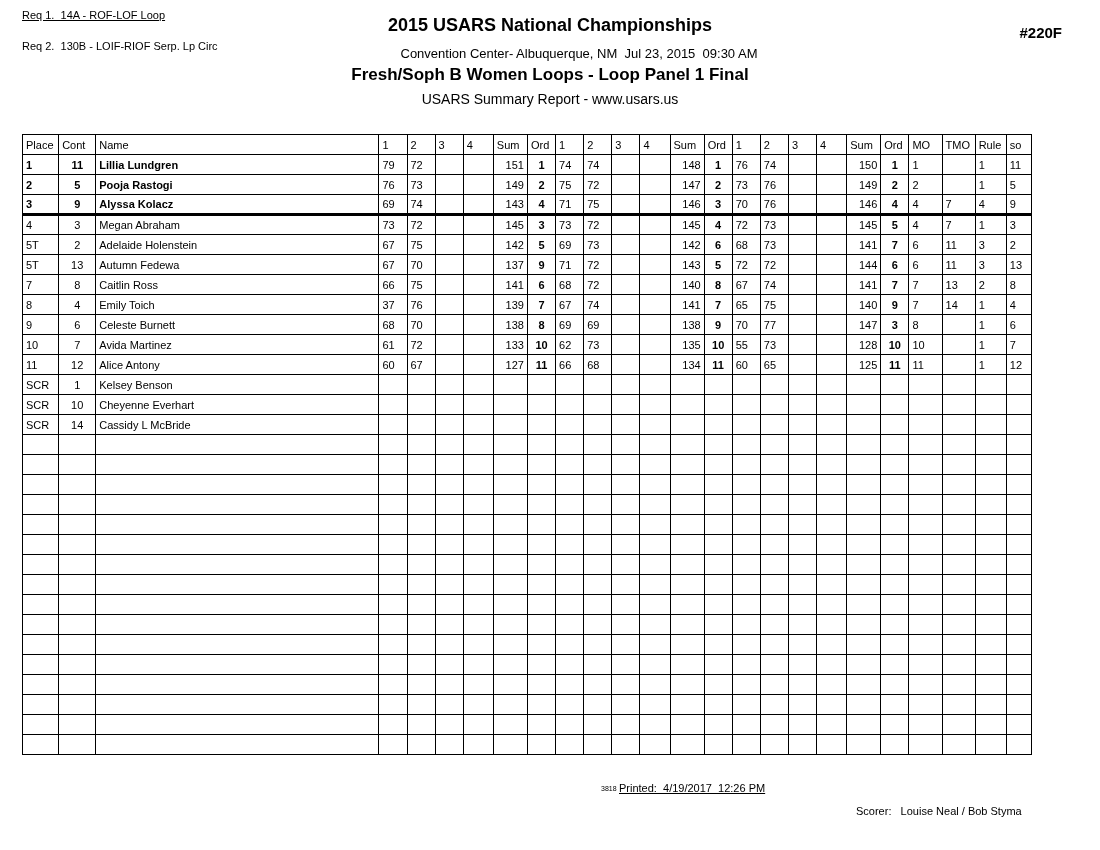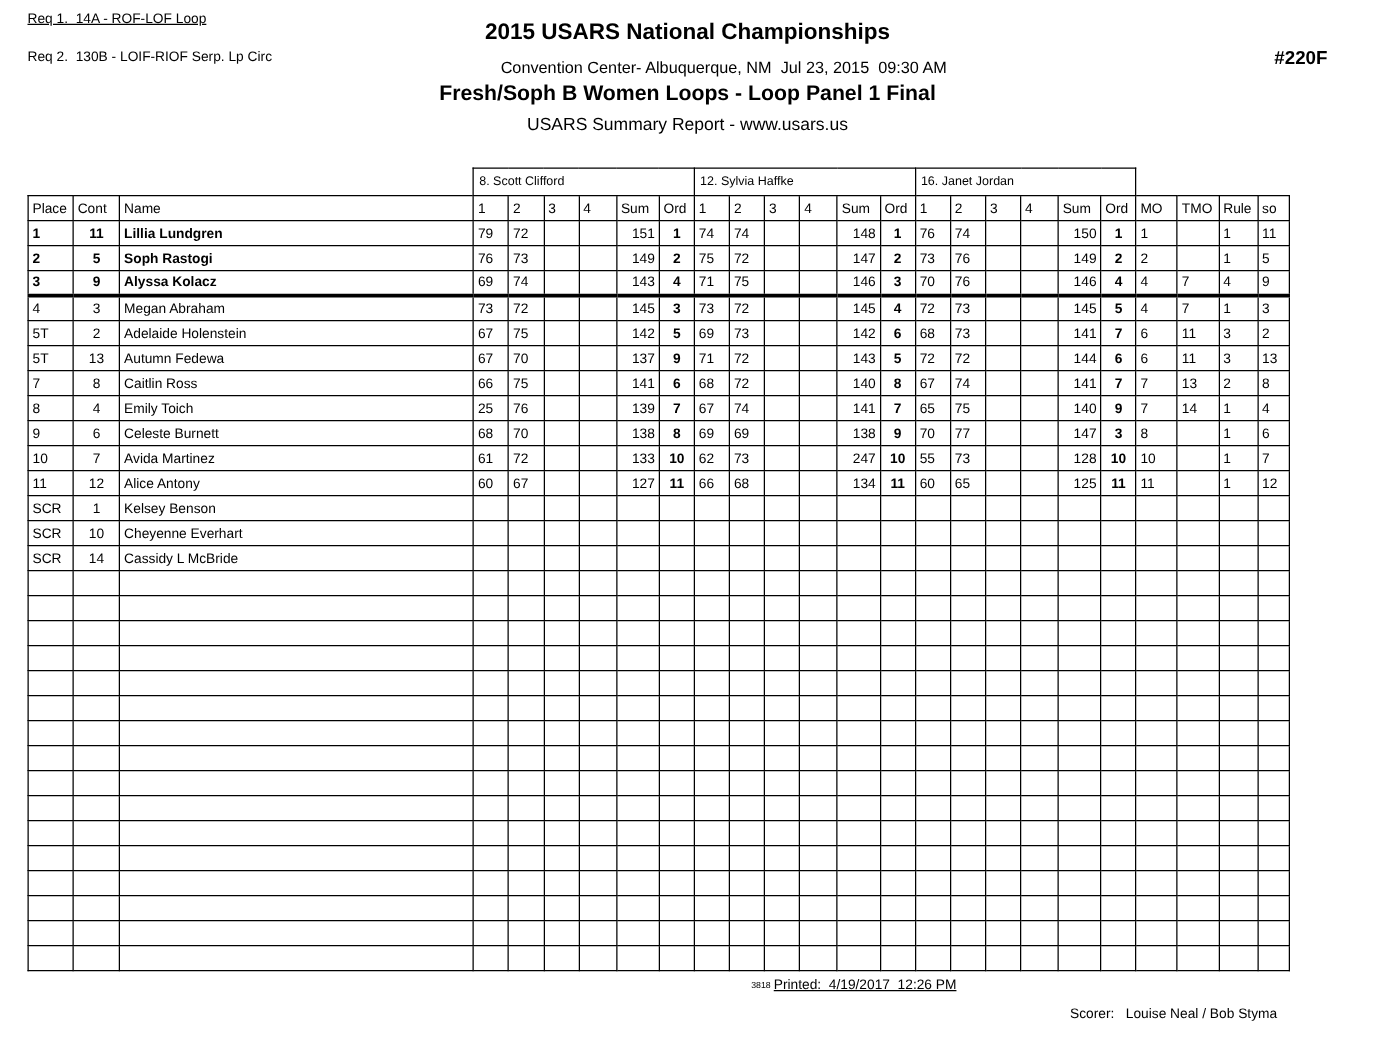--- a/index.html
+++ b/index.html
@@ -12,21 +12,21 @@
   }
   .abs { position: absolute; white-space: pre; }
   .req-line { font-size: 11px; }
   .req1 { left: 22px; top: 9px; text-decoration: underline; }
   .req2 { left: 22px; top: 40px; }
   .center-line { left: 0; width: 100%; text-align: center; }
   .title   { top: 15px; font-size: 18px; font-weight: bold; }
   .subtitle{ top: 46px; font-size: 13px; margin-left: 29px; }
   .event   { top: 65px; font-size: 17px; font-weight: bold; }
   .report  { top: 91px; font-size: 14px; text-align: center; }
-  .event-num { right: 38px; top: 38px; font-size: 15px; font-weight: bold; }
+  .event-num { right: 38px; top: 24px; font-size: 15px; font-weight: bold; }
 
   table.report-table {
     position: absolute; left: 22px; top: 134px;
     width: 1010px; border-collapse: collapse; table-layout: fixed;
   }
   .report-table td, .report-table th {
     border: 1px solid #000;
     font-size: 11px; font-weight: normal;
     height: 20px; padding: 0 3px;
     overflow: hidden; white-space: nowrap;
@@ -78,27 +78,20 @@
       <col style="width:30px">
       <col style="width:34px">
       <col style="width:28px">
     <col style="width:33px">
       <col style="width:33px">
       <col style="width:31px">
       <col style="width:25px">
   </colgroup>
   <thead>
       <tr>
-        <td class="nob" colspan="3"></td>
-        <td class="judge-name" colspan="6">8.  Scott Clifford</td>
-        <td class="judge-name" colspan="6">12.  Sylvia Haffke</td>
-        <td class="judge-name" colspan="6">16.  Janet Jordan</td>
-        <td class="nob" colspan="4"></td>
-      </tr>
-      <tr>
         <th class="al">Place</th>
         <th class="al">Cont</th>
         <th class="al">Name</th>
         <th class="al">1</th>
         <th class="al">2</th>
         <th class="al">3</th>
         <th class="al">4</th>
         <th class="al">Sum</th>
         <th class="al">Ord</th>
         <th class="al">1</th>
@@ -143,21 +136,21 @@
         <td class="ar">150</td>
         <td class="ac b">1</td>
         <td class="al">1</td>
         <td class="al"></td>
         <td class="al">1</td>
         <td class="al">11</td>
       </tr>
       <tr>
         <td class="al b">2</td>
         <td class="ac b">5</td>
-        <td class="al b">Soph Rastogi</td>
+        <td class="al b">Pooja Rastogi</td>
         <td class="al">76</td>
         <td class="al">73</td>
         <td class="al"></td>
         <td class="al"></td>
         <td class="ar">149</td>
         <td class="ac b">2</td>
         <td class="al">75</td>
         <td class="al">72</td>
         <td class="al"></td>
         <td class="al"></td>
@@ -306,21 +299,21 @@
         <td class="ac b">7</td>
         <td class="al">7</td>
         <td class="al">13</td>
         <td class="al">2</td>
         <td class="al">8</td>
       </tr>
       <tr>
         <td class="al">8</td>
         <td class="ac">4</td>
         <td class="al">Emily Toich</td>
-        <td class="al">25</td>
+        <td class="al">37</td>
         <td class="al">76</td>
         <td class="al"></td>
         <td class="al"></td>
         <td class="ar">139</td>
         <td class="ac b">7</td>
         <td class="al">67</td>
         <td class="al">74</td>
         <td class="al"></td>
         <td class="al"></td>
         <td class="ar">141</td>
@@ -370,21 +363,21 @@
         <td class="al">61</td>
         <td class="al">72</td>
         <td class="al"></td>
         <td class="al"></td>
         <td class="ar">133</td>
         <td class="ac b">10</td>
         <td class="al">62</td>
         <td class="al">73</td>
         <td class="al"></td>
         <td class="al"></td>
-        <td class="ar">247</td>
+        <td class="ar">135</td>
         <td class="ac b">10</td>
         <td class="al">55</td>
         <td class="al">73</td>
         <td class="al"></td>
         <td class="al"></td>
         <td class="ar">128</td>
         <td class="ac b">10</td>
         <td class="al">10</td>
         <td class="al"></td>
         <td class="al">1</td>

